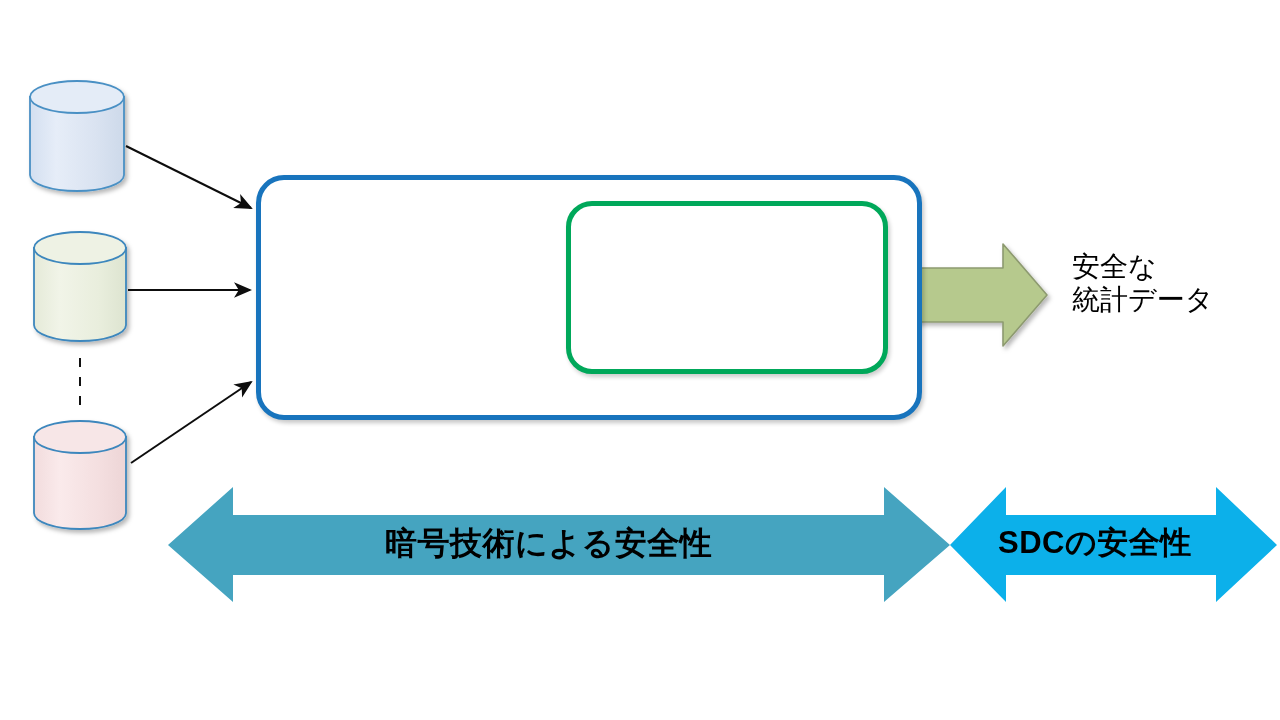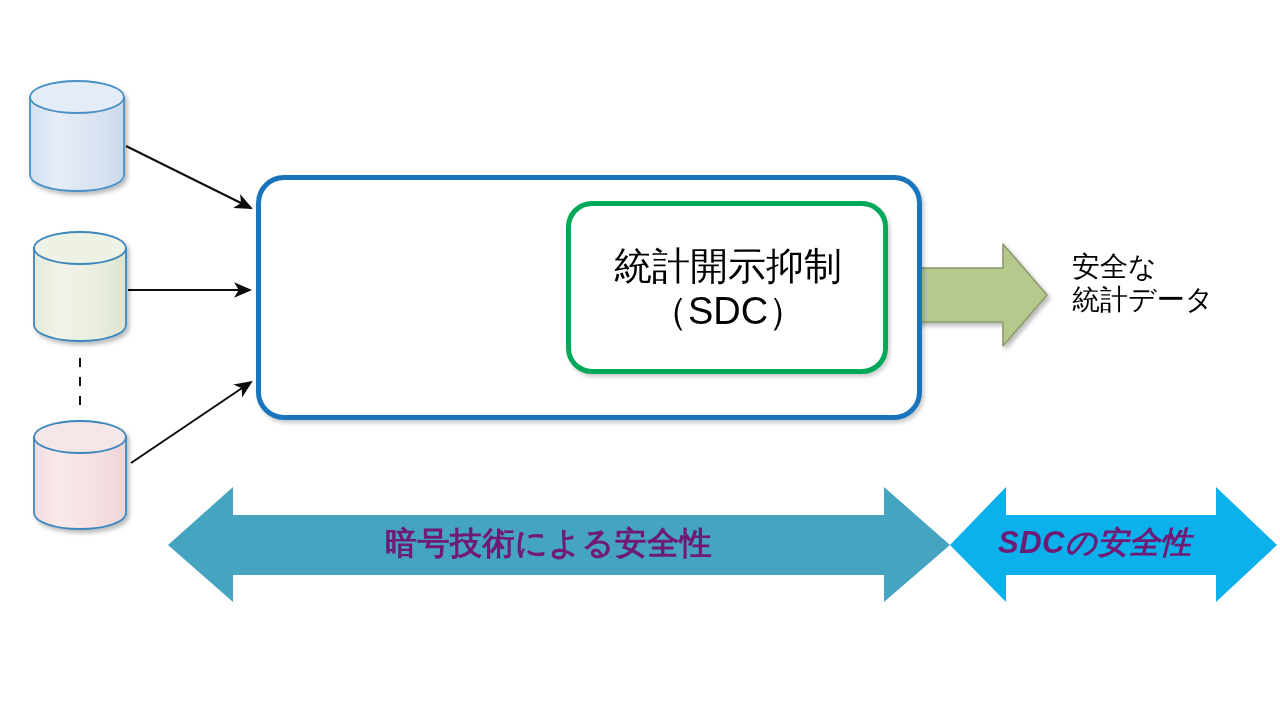--- a/index.html
+++ b/index.html
@@ -89,36 +89,35 @@
     top: 550px;
     font-size: 31px;
     text-align: center;
     width: 182px;
     line-height: 1.2;
   }
 
   
   .banner-label {
     position: absolute;
-    color: #701a75;
+    color: #000000;
     font-weight: bold;
     white-space: pre;
   }
   .crypto-label {
     left: 385px;
     top: 522px;
     font-size: 32px;
     letter-spacing: 0.5px;
   }
   .sdc-label {
     left: 998px;
     top: 522px;
     font-size: 31px;
     letter-spacing: 0.5px;
-    font-style: italic;
   }
 
   .svg-layer {
     position: absolute;
     left: 0;
     top: 0;
     width: 1280px;
     height: 720px;
     pointer-events: none;
   }
@@ -185,22 +184,20 @@
     <path d="M168,545 L233,487 L233,515 L884,515 L884,487 L950,545 L884,602 L884,575 L233,575 L233,602 Z" fill="#45a4c0"></path>
 
     <path d="M950,545 L1006,487 L1006,515 L1216,515 L1216,487 L1277,545 L1216,602 L1216,575 L1006,575 L1006,602 Z" fill="#0cb0ea"></path>
   </svg>
 
   <div class="outer-box"></div>
   <div class="inner-box"></div>
 
 
 
-  <div class="jp sdc-text">統計開示抑制
-（SDC）</div>
 
 
 
   <div class="jp safe-stat-text">安全な
 統計データ</div>
 
   <div class="banner-label crypto-label">暗号技術による安全性</div>
 
   <div class="banner-label sdc-label">SDCの安全性</div>
 

